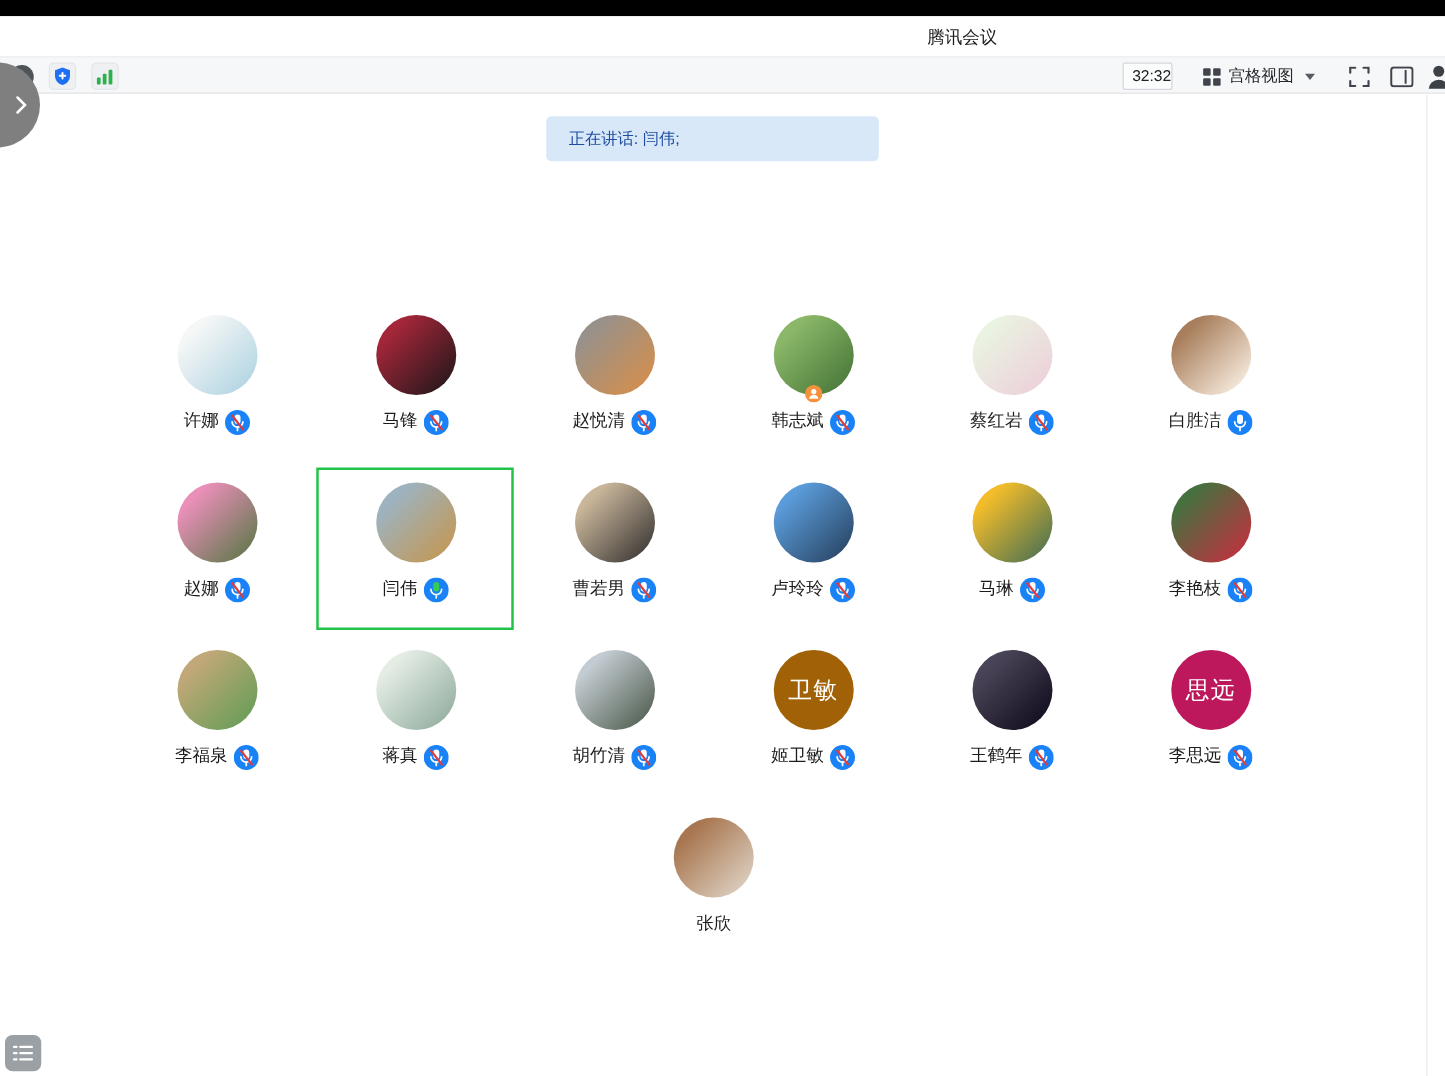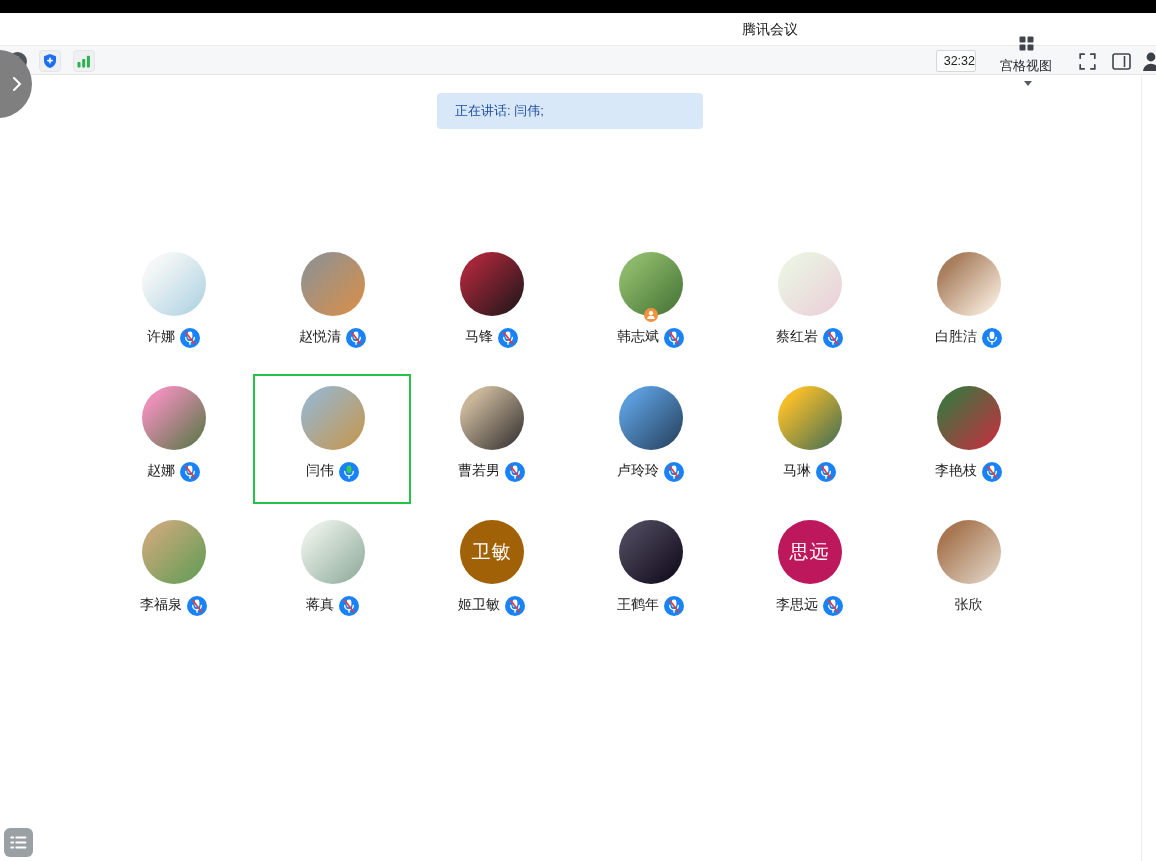--- a/index.html
+++ b/index.html
@@ -13,21 +13,21 @@
   .titlebar { position:absolute; top:13px; left:0; width:1156px; height:32px; background:#fff;padding-left:29px; }
   .titlebar .title { position:absolute; top:0; left:66.6%; transform:translateX(-50%); line-height:32px; font-size:14px; color:#1a1a1a; }
 
   
   .toolbar { position:absolute; top:45px; left:0; width:1156px; height:30px; background:#f6f7f8; border-top:1px solid #ededed; border-bottom:1px solid #e4e4e4; z-index:1; }
   .tb-left { position:absolute; left:8px; top:0; height:30px; display:flex; align-items:center; gap:12px; }
   .tb-right { position:absolute; right:0; top:0; height:30px; display:flex; align-items:center; }
   .tb-btn { width:22px; height:22px; border-radius:4px; background:#eef0f2; border:1px solid #e3e5e8; display:flex; align-items:center; justify-content:center; }
   .info-circle { width:19px; height:19px; border-radius:50%; background:#4f5459; color:#fff; font-size:12px; font-weight:bold; display:flex; align-items:center; justify-content:center; font-family:"Liberation Serif",serif; z-index:4; position:relative; }
   .timer-box { width:40px; height:22px; background:#fbfcfc; border:1px solid #d5d7da; border-radius:2px; text-align:right; line-height:20px; font-size:12.5px; color:#222; }
-  .view-btn { display:flex; align-items:center; gap:6px; margin-left:20px; padding:2px 4px;flex-direction:column; }
+  .view-btn { display:flex; align-items:center; gap:6px; margin-left:20px; padding:2px 4px; }
   .view-btn .label { font-size:13px; color:#24282e; }
   .caret { width:0; height:0; border-left:4px solid transparent; border-right:4px solid transparent; border-top:5px solid #565b62; margin-left:3px; }
   .icon-btn { width:22px; height:22px; display:flex; align-items:center; justify-content:center; }
   .fullscreen-btn { margin-left:20px; }
   .panel-btn { margin-left:12px; }
   .person-edge { width:16px; overflow:hidden; margin-left:10px; margin-right:-2px; height:22px; position:relative; }
 
   
   .handle { position:absolute; left:-36px; top:50px; width:68px; height:68px; border-radius:50%; background:#7f7f7f; z-index:3; display:flex; align-items:center; justify-content:flex-end; padding-right:10px; cursor:pointer; }
 
@@ -142,44 +142,44 @@
           <path d="M5.7 9.4 a4.3 4.3 0 0 0 8.6 0"></path>
           <line x1="10" y1="13.9" x2="10" y2="16.3"></line>
         </g>
         <line class="mic-slash" x1="5.4" y1="4.0" x2="14.9" y2="16.2" stroke-width="1.7"></line>
       </svg>
     </div>
   </div>
 
   <div class="tile">
 
+    <div class="avatar" style="background: linear-gradient(135deg, rgb(163, 38, 57) 20%, rgb(50, 25, 30) 85%);">
+      
+    </div>
+    <div class="name-row">
+      <span class="name">马锋</span>
+      <svg class="mic mic--muted" viewBox="0 0 20 20">
+        <circle class="mic-bg" cx="10" cy="10" r="10"></circle>
+        <g class="mic-glyph" stroke-width="1.4" stroke-linecap="round">
+          <rect x="7.6" y="3.6" width="4.8" height="7.6" rx="2.4"></rect>
+          <path d="M5.7 9.4 a4.3 4.3 0 0 0 8.6 0"></path>
+          <line x1="10" y1="13.9" x2="10" y2="16.3"></line>
+        </g>
+        <line class="mic-slash" x1="5.4" y1="4.0" x2="14.9" y2="16.2" stroke-width="1.7"></line>
+      </svg>
+    </div>
+  </div>
+
+  <div class="tile">
+
     <div class="avatar" style="background: linear-gradient(135deg, rgb(152, 145, 138) 20%, rgb(207, 143, 82) 85%);">
       
     </div>
     <div class="name-row">
       <span class="name">赵悦清</span>
-      <svg class="mic mic--muted" viewBox="0 0 20 20">
-        <circle class="mic-bg" cx="10" cy="10" r="10"></circle>
-        <g class="mic-glyph" stroke-width="1.4" stroke-linecap="round">
-          <rect x="7.6" y="3.6" width="4.8" height="7.6" rx="2.4"></rect>
-          <path d="M5.7 9.4 a4.3 4.3 0 0 0 8.6 0"></path>
-          <line x1="10" y1="13.9" x2="10" y2="16.3"></line>
-        </g>
-        <line class="mic-slash" x1="5.4" y1="4.0" x2="14.9" y2="16.2" stroke-width="1.7"></line>
-      </svg>
-    </div>
-  </div>
-
-  <div class="tile">
-
-    <div class="avatar" style="background: linear-gradient(135deg, rgb(163, 38, 57) 20%, rgb(50, 25, 30) 85%);">
-      
-    </div>
-    <div class="name-row">
-      <span class="name">马锋</span>
       <svg class="mic mic--muted" viewBox="0 0 20 20">
         <circle class="mic-bg" cx="10" cy="10" r="10"></circle>
         <g class="mic-glyph" stroke-width="1.4" stroke-linecap="round">
           <rect x="7.6" y="3.6" width="4.8" height="7.6" rx="2.4"></rect>
           <path d="M5.7 9.4 a4.3 4.3 0 0 0 8.6 0"></path>
           <line x1="10" y1="13.9" x2="10" y2="16.3"></line>
         </g>
         <line class="mic-slash" x1="5.4" y1="4.0" x2="14.9" y2="16.2" stroke-width="1.7"></line>
       </svg>
     </div>
@@ -392,20 +392,38 @@
         <g class="mic-glyph" stroke-width="1.4" stroke-linecap="round">
           <rect x="7.6" y="3.6" width="4.8" height="7.6" rx="2.4"></rect>
           <path d="M5.7 9.4 a4.3 4.3 0 0 0 8.6 0"></path>
           <line x1="10" y1="13.9" x2="10" y2="16.3"></line>
         </g>
         <line class="mic-slash" x1="5.4" y1="4.0" x2="14.9" y2="16.2" stroke-width="1.7"></line>
       </svg>
     </div>
   </div>
 
+  <div class="tile">
+
+    <div class="avatar" style="background: linear-gradient(135deg, rgb(195, 204, 210) 20%, rgb(93, 106, 94) 85%);">
+      
+    </div>
+    <div class="name-row">
+      <span class="name">胡竹清</span>
+      <svg class="mic mic--muted" viewBox="0 0 20 20">
+        <circle class="mic-bg" cx="10" cy="10" r="10"></circle>
+        <g class="mic-glyph" stroke-width="1.4" stroke-linecap="round">
+          <rect x="7.6" y="3.6" width="4.8" height="7.6" rx="2.4"></rect>
+          <path d="M5.7 9.4 a4.3 4.3 0 0 0 8.6 0"></path>
+          <line x1="10" y1="13.9" x2="10" y2="16.3"></line>
+        </g>
+        <line class="mic-slash" x1="5.4" y1="4.0" x2="14.9" y2="16.2" stroke-width="1.7"></line>
+      </svg>
+    </div>
+  </div>
 
   <div class="tile">
 
     <div class="avatar avatar--text" style="background: #a16207;">卫敏
       
     </div>
     <div class="name-row">
       <span class="name">姬卫敏</span>
       <svg class="mic mic--muted" viewBox="0 0 20 20">
         <circle class="mic-bg" cx="10" cy="10" r="10"></circle>

